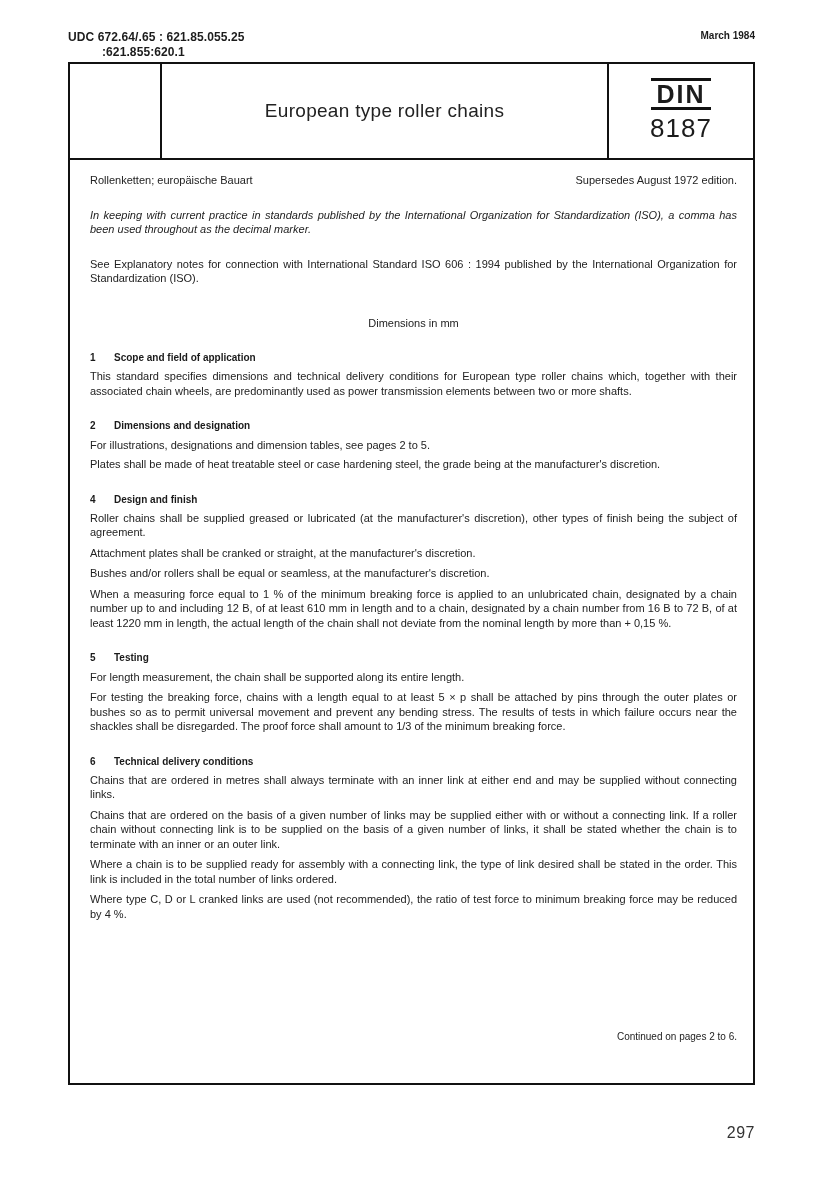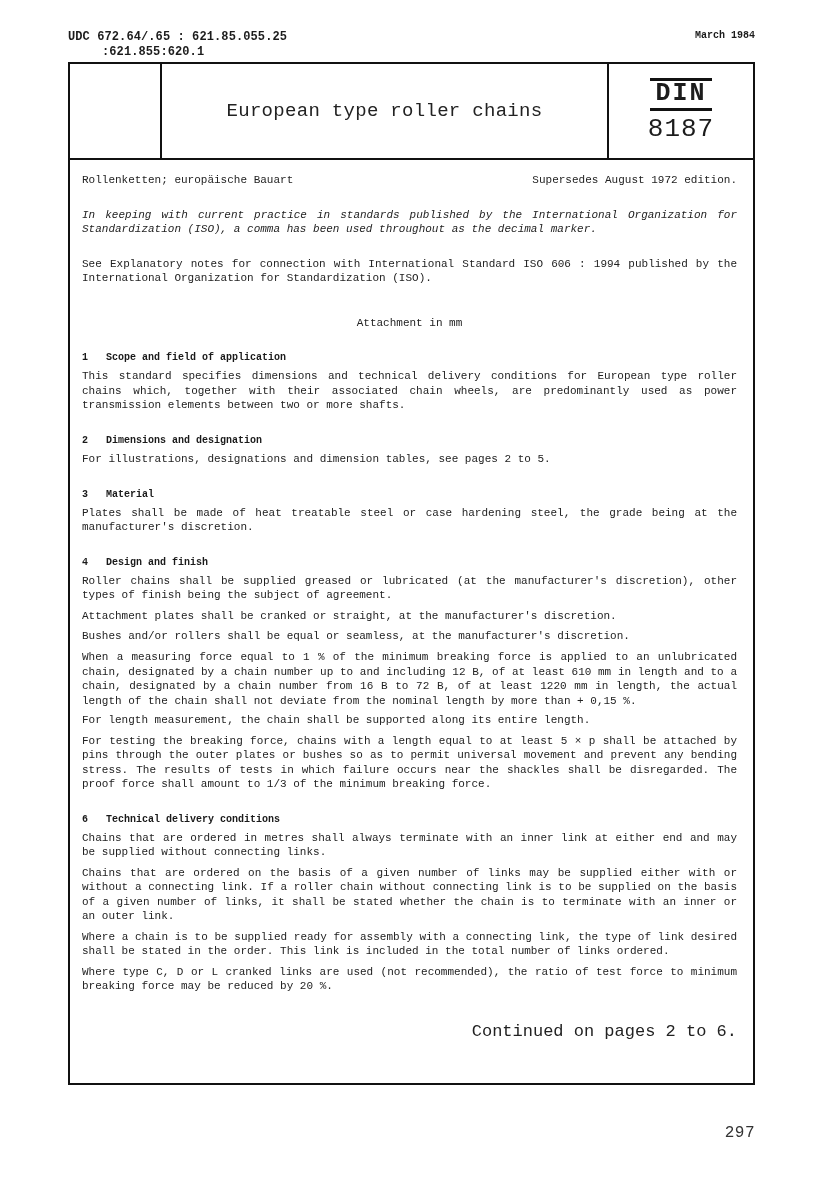--- a/index.html
+++ b/index.html
@@ -1,15 +1,15 @@
 <!DOCTYPE html>
 <html><head>
 <meta charset="utf-8">
 <style>
-  * { margin:0; padding:0; box-sizing:border-box;font-family:Liberation Mono, monospace; }
+  * { margin:0; padding:0; box-sizing:border-box; }
   html,body { background:#ffffff; }
   body {
     width:823px; height:1191px; position:relative;
     font-family:"Liberation Sans", sans-serif;
     color:#1c1c1c;
   }
   .page { position:absolute; inset:0; background:#fff; }
 
   
   .topbar {
@@ -36,36 +36,36 @@
     display:flex; flex-direction:column; align-items:center; justify-content:center;
   }
   .din-logo {
     font-weight:bold; font-size:25px; line-height:1.05; letter-spacing:2px;
     border-top:3px solid #111; border-bottom:3px solid #111; padding:0 5px;
   }
   .din-number { font-size:26px; margin-top:3px; letter-spacing:1px; }
 
   
   .body {
-    position:relative; height:941px; padding:13px 16px 0 12px;
+    position:relative; height:941px; padding:13px 16px 0 20px;
     font-size:11px; line-height:1.32; color:#222;
   }
   .meta-row { display:flex; justify-content:space-between; font-size:11px; }
   p { text-align:justify; }
   .italic-note { margin-top:20px; font-style:italic; }
   .note { margin-top:20px; }
   .dim-note { margin-top:30px; text-align:center; }
 
   .section { margin-top:0; }
   .sec-h { margin-top:21px; font-size:10px; font-weight:bold; color:#1a1a1a; }
   .sec-num { display:inline-block; min-width:24px; }
   .section p { margin-top:5px; }
   .section p + p { margin-top:6px; }
 
-  .continued { position:absolute; right:16px; bottom:58px; font-size:17px; }
+  .continued { position:absolute; right:16px; bottom:58px; font-size:10px; }
 
   .page-number {
     position:absolute; right:68px; top:1124px;
     font-size:16px; color:#333; letter-spacing:0.5px;
   }
 </style>
 </head>
 <body>
 
 <div class="page">
@@ -91,56 +91,56 @@
 
     <div class="body">
 
       <div class="meta-row">
         <span>Rollenketten; europäische Bauart</span>
         <span>Supersedes August 1972 edition.</span>
       </div>
 
       <p class="italic-note">In keeping with current practice in standards published by the International Organization for Standardization (ISO), a comma has been used throughout as the decimal marker.</p>
       <p class="note">See Explanatory notes for connection with International Standard ISO 606 : 1994 published by the International Organization for Standardization (ISO).</p>
-      <p class="dim-note">Attachment in mm</p>
+      <p class="dim-note">Dimensions in mm</p>
 
       <div class="section">
         <div class="sec-h"><span class="sec-num">1</span><span>Scope and field of application</span></div>
         <p>This standard specifies dimensions and technical delivery conditions for European type roller chains which, together with their associated chain wheels, are predominantly used as power transmission elements between two or more shafts.</p>
       </div>
 
       <div class="section">
         <div class="sec-h"><span class="sec-num">2</span><span>Dimensions and designation</span></div>
         <p>For illustrations, designations and dimension tables, see pages 2 to 5.</p>
       </div>
 
       <div class="section">
-        <div class="sec-h"><span class="sec-num">3</span><span>Material</span></div>
         <p>Plates shall be made of heat treatable steel or case hardening steel, the grade being at the manufacturer's discretion.</p>
       </div>
 
       <div class="section">
         <div class="sec-h"><span class="sec-num">4</span><span>Design and finish</span></div>
         <p>Roller chains shall be supplied greased or lubricated (at the manufacturer's discretion), other types of finish being the subject of agreement.</p>
         <p>Attachment plates shall be cranked or straight, at the manufacturer's discretion.</p>
         <p>Bushes and/or rollers shall be equal or seamless, at the manufacturer's discretion.</p>
         <p>When a measuring force equal to 1 % of the minimum breaking force is applied to an unlubricated chain, designated by a chain number up to and including 12 B, of at least 610 mm in length and to a chain, designated by a chain number from 16 B to 72 B, of at least 1220 mm in length, the actual length of the chain shall not deviate from the nominal length by more than + 0,15 %.</p>
       </div>
 
       <div class="section">
+        <div class="sec-h"><span class="sec-num">5</span><span>Testing</span></div>
         <p>For length measurement, the chain shall be supported along its entire length.</p>
         <p>For testing the breaking force, chains with a length equal to at least 5 × p shall be attached by pins through the outer plates or bushes so as to permit universal movement and prevent any bending stress. The results of tests in which failure occurs near the shackles shall be disregarded. The proof force shall amount to 1/3 of the minimum breaking force.</p>
       </div>
 
       <div class="section">
         <div class="sec-h"><span class="sec-num">6</span><span>Technical delivery conditions</span></div>
         <p>Chains that are ordered in metres shall always terminate with an inner link at either end and may be supplied without connecting links.</p>
         <p>Chains that are ordered on the basis of a given number of links may be supplied either with or without a connecting link. If a roller chain without connecting link is to be supplied on the basis of a given number of links, it shall be stated whether the chain is to terminate with an inner or an outer link.</p>
         <p>Where a chain is to be supplied ready for assembly with a connecting link, the type of link desired shall be stated in the order. This link is included in the total number of links ordered.</p>
-        <p>Where type C, D or L cranked links are used (not recommended), the ratio of test force to minimum breaking force may be reduced by 20 %.</p>
+        <p>Where type C, D or L cranked links are used (not recommended), the ratio of test force to minimum breaking force may be reduced by 4 %.</p>
       </div>
 
       <div class="continued">Continued on pages 2 to 6.</div>
     </div>
   </div>
 
   <div class="page-number">297</div>
 </div>
 
 </body></html>

